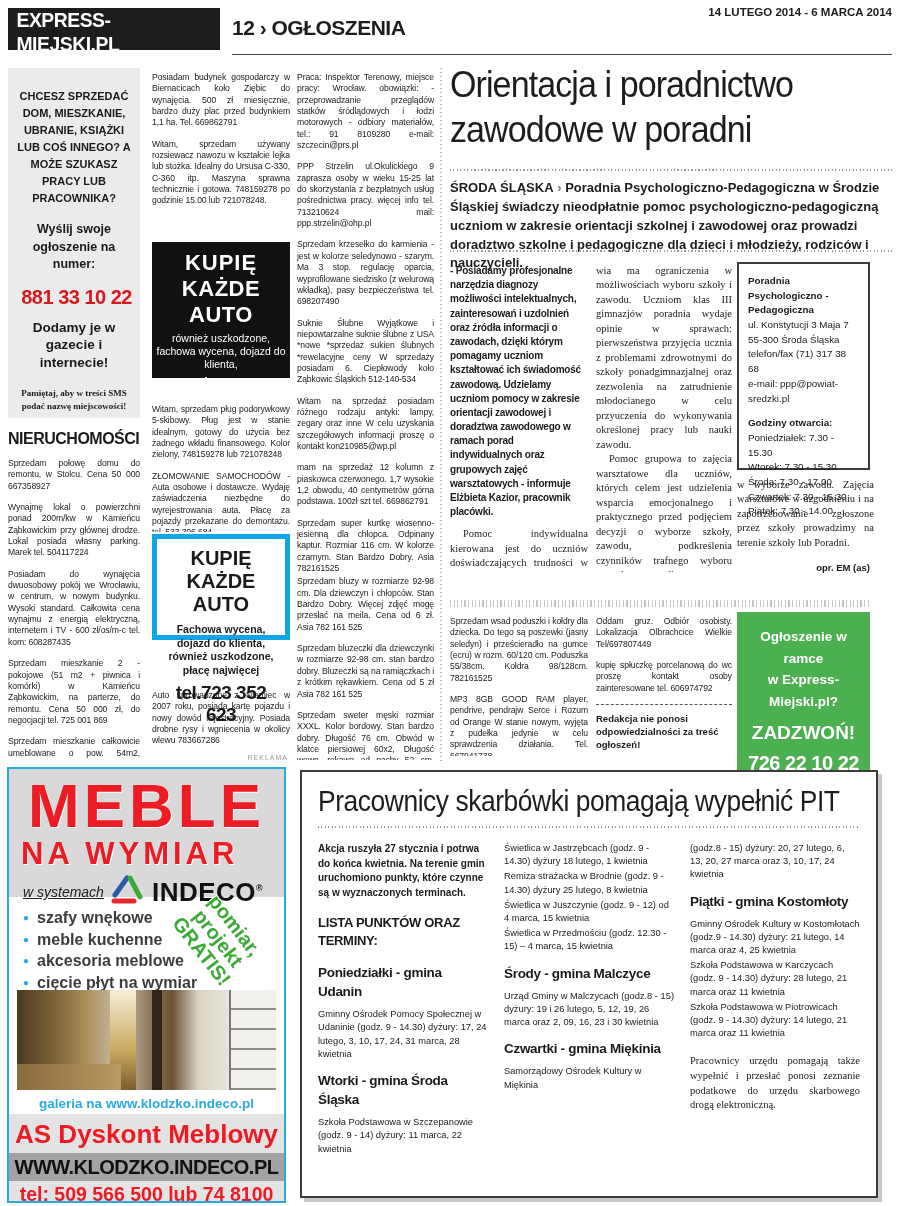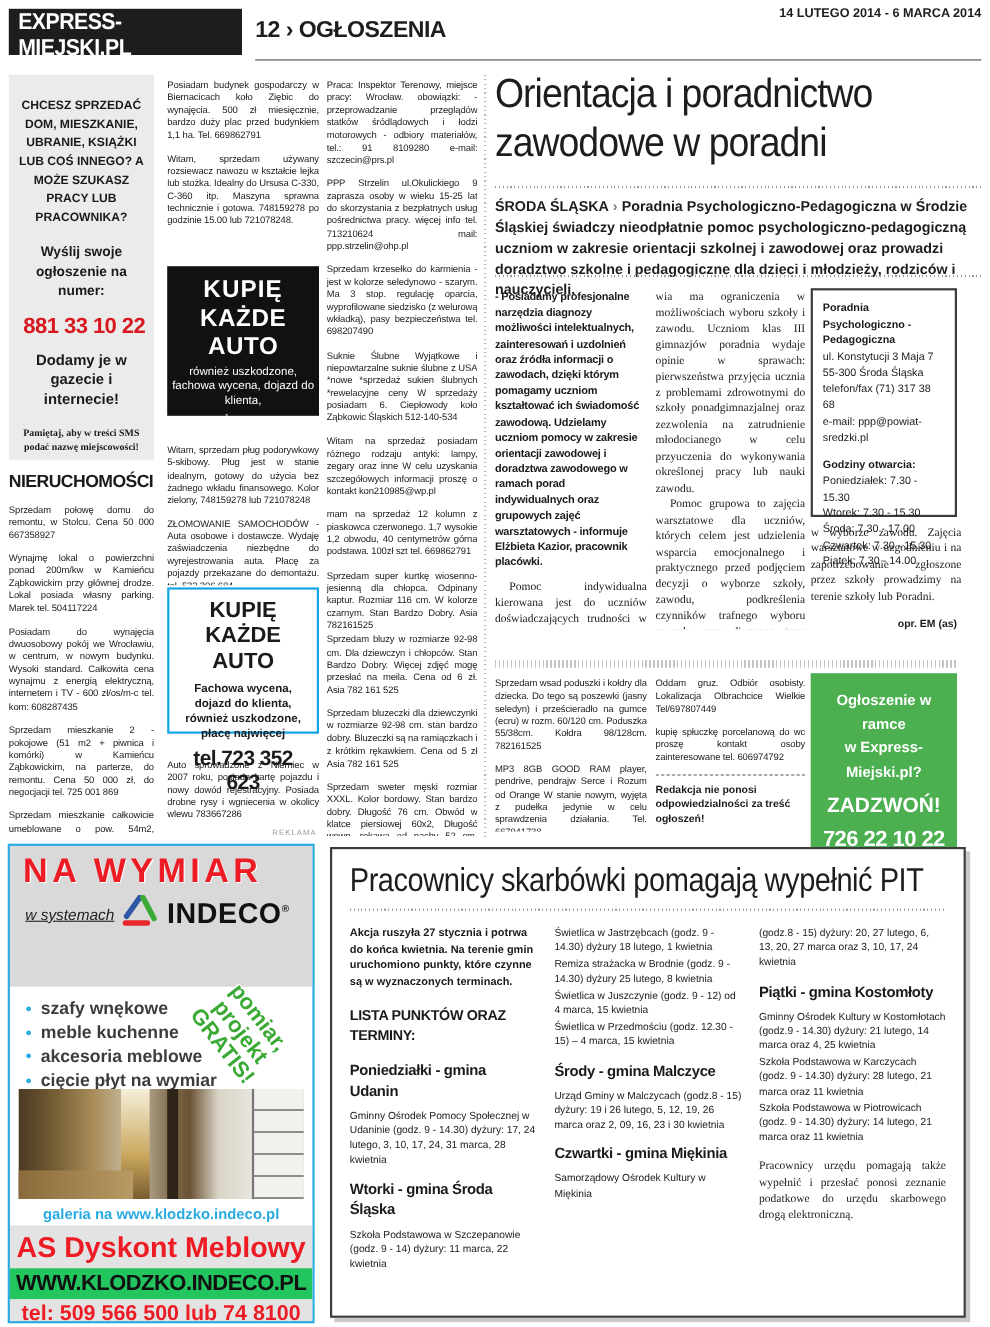--- a/index.html
+++ b/index.html
@@ -37,22 +37,22 @@
   .col3 { left:297px; top:72px; width:137px; height:688px; overflow:hidden; }
 
   
   .auto1 { left:152px; top:242px; width:138px; height:136px; background:#111;
            color:#fff; text-align:center; padding:8px 4px; }
   .auto1 .t1 { font-size:22px; font-weight:bold; letter-spacing:1px; }
   .auto1 .t2 { font-size:22px; font-weight:bold; letter-spacing:0.5px; }
   .auto1 .b  { font-size:10.5px; margin-top:4px; line-height:1.25; }
   .auto1 .hl { font-size:11.5px; font-weight:bold; margin-top:5px; line-height:1.25; }
   .auto1 .ph { font-size:19px; font-weight:bold; margin-top:5px; }
-  .auto2 { left:152px; top:534px; width:138px; height:133px; background:#fff;
-           border:2px solid #0ea5e9; text-align:center; padding:8px 6px; }
+  .auto2 { left:152px; top:534px; width:138px; height:106px; background:#fff;
+           border:5px solid #0ea5e9; text-align:center; padding:8px 6px; }
   .auto2 .t { font-size:20px; font-weight:bold; line-height:1.15; }
   .auto2 .b { font-size:10.5px; font-weight:bold; margin-top:7px; line-height:1.3; }
   .auto2 .ph { font-size:19px; font-weight:bold; margin-top:4px; letter-spacing:-0.5px; }
 
   .reklama { left:200px; top:754px; width:88px; text-align:right; font-size:7px;
              color:#9a9a9a; letter-spacing:1px; }
 
   .vdot { left:440px; top:68px; width:2px; height:694px;
           background:repeating-linear-gradient(180deg,#b5b5b5 0 1px,transparent 1px 4px); }
 
@@ -118,21 +118,21 @@
                  background:linear-gradient(180deg,#f5efd8,#caa85f 60%,#7a5c2e); }
   .photo .bar1 { position:absolute; left:52%; top:0; width:4%; height:100%; background:#2e2417; }
   .photo .grid { position:absolute; right:0; top:0; width:18%; height:100%;
                  background:repeating-linear-gradient(180deg,#f2f1ec 0 18px,#8d8d85 18px 20px); border-left:2px solid #777; }
   .photo .floor { position:absolute; left:0; bottom:0; width:40%; height:26%;
                   background:linear-gradient(90deg,#8a6a3a,#b99a64); }
   .gallery { position:absolute; left:0; top:323px; width:100%; text-align:center;
              font-size:13.5px; font-weight:bold; color:#29abe2; padding:4px 0; background:#fff; }
   .store { position:absolute; left:0; top:345px; width:100%; text-align:center; background:#e3e3e3;
            color:#ed1c24; font-size:26px; font-weight:bold; padding:5px 0; }
-  .www { position:absolute; left:0; top:384px; width:100%; text-align:center; background:#22c55e;
+  .www { position:absolute; left:0; top:384px; width:100%; text-align:center; background:#a3a3a3;
          font-size:20px; font-weight:bold; letter-spacing:-0.5px; color:#111; padding:3px 0; }
   .mtel { position:absolute; left:0; top:412px; width:100%; text-align:center; background:#e3e3e3;
           color:#ed1c24; font-size:19.5px; font-weight:bold; padding:2px 0; }
 
   
   .pit { left:300px; top:770px; width:578px; height:428px; border:2px solid #3c3c3c;
          background:#fff; box-shadow:4px 4px 0 #c9c9c9; padding:12px 16px; }
   .pit .title { font-size:30px; letter-spacing:-0.5px; color:#1d1d1b; font-weight:500;
                 transform:scaleX(.88); transform-origin:left top; white-space:nowrap; }
   .pit .rule { margin-top:8px; }
@@ -277,20 +277,21 @@
 
   <div class="abs green-box">
     <div class="g1">Ogłoszenie w ramce</div>
     <div class="g1">w Express-Miejski.pl?</div>
     <div class="g2">ZADZWOŃ!</div>
     <div class="g3">726 22 10 22</div>
   </div>
 
   <div class="abs meble">
     <div class="top">
+      <div class="t1">MEBLE</div>
       <div class="t2">NA WYMIAR</div>
       <div class="sysrow">
         <span class="sys">w systemach</span>
         <span>
           <svg width="36" height="30" viewBox="0 0 36 30">
             <line x1="5" y1="20" x2="17" y2="3" stroke="#2e58a6" stroke-width="5" stroke-linecap="round"></line>
             <line x1="20" y1="3" x2="30" y2="22" stroke="#3aaa35" stroke-width="5" stroke-linecap="round"></line>
             <line x1="4" y1="26" x2="24" y2="26" stroke="#e8272c" stroke-width="5" stroke-linecap="round"></line>
           </svg>
         </span>

